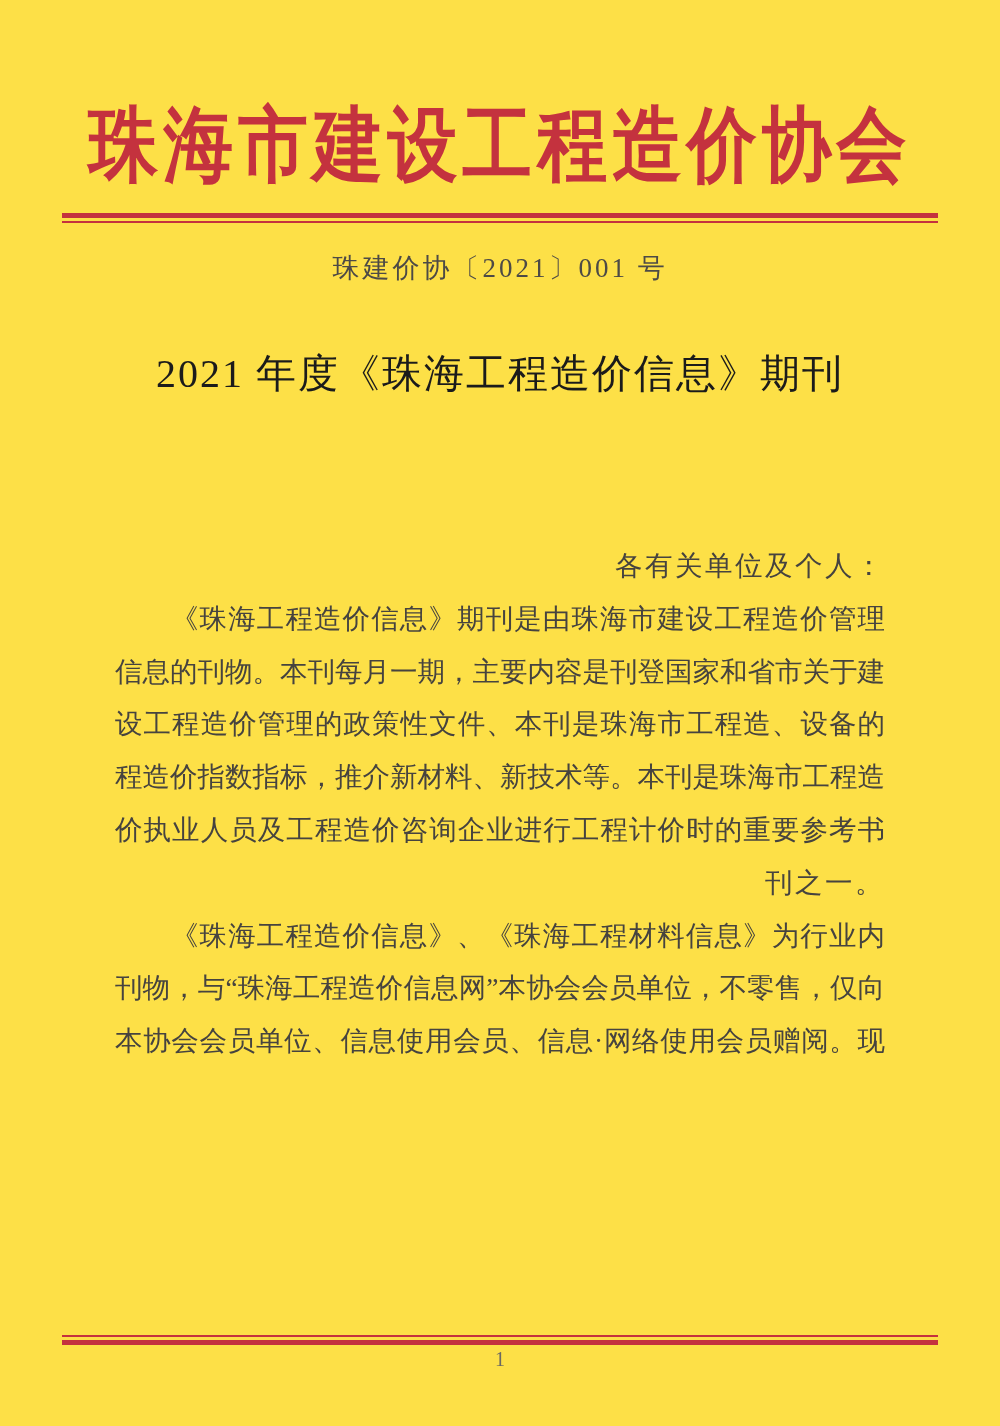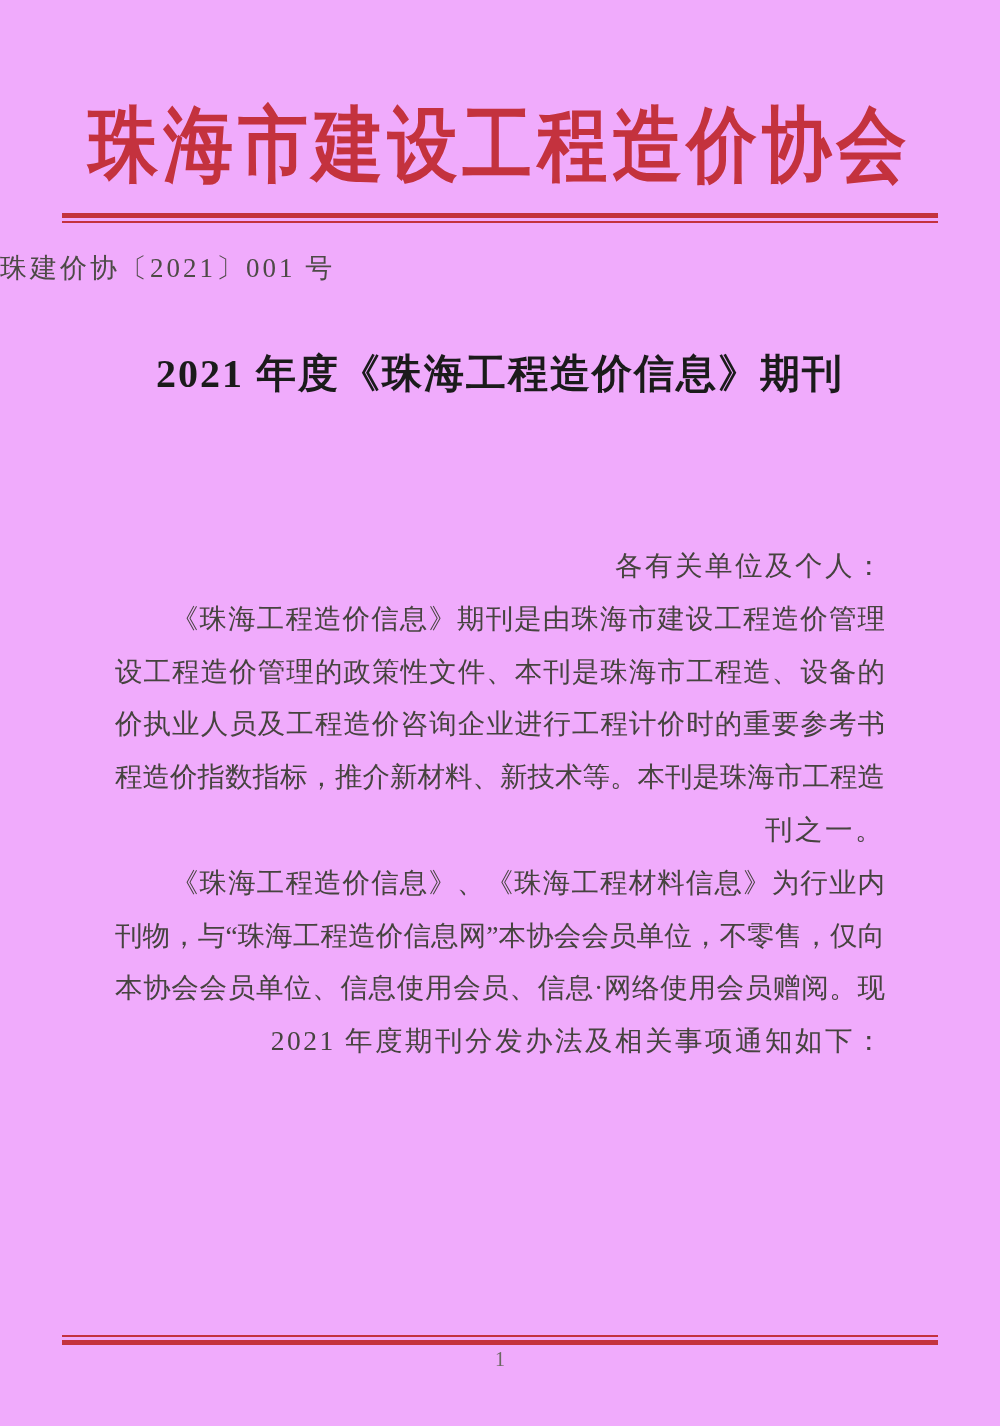--- a/index.html
+++ b/index.html
@@ -5,21 +5,21 @@
   html, body {
     margin: 0;
     padding: 0;
     background: #e8e8e8;
   }
   .page {
     position: relative;
     width: 1000px;
     height: 1426px;
     margin: 0 auto;
-    background: #f0abfc;
+    background: #fde047;
     font-family: "Liberation Serif", serif;
     overflow: hidden;
   }
   
   .org-title {
     position: absolute;
     top: 92px;
     left: 0;
     width: 100%;
     text-align: center;
@@ -41,34 +41,35 @@
   .rule .bar-thin  { height: 2px; background: #c4323e; }
   .rule .bar-gap   { height: 3px; }
   .header-rule { top: 213px; }
   .footer-rule { top: 1335px; }
   
   .doc-number {
     position: absolute;
     top: 250px;
     left: 0;
     width: 100%;
+    text-align: center;
     font-size: 27px;
     color: #4d4a46;
     letter-spacing: 3px;
   }
   
   .doc-title {
     position: absolute;
     top: 338px;
     left: 0;
     width: 100%;
     text-align: center;
     font-size: 40px;
     line-height: 72px;
-    font-weight: bold;
+    font-weight: normal;
     color: #1b1b1b;
     letter-spacing: 2px;
   }
   
   .body-block {
     position: absolute;
     top: 540px;
     left: 115px;
     width: 770px;
     font-size: 27.5px;
@@ -115,28 +116,28 @@
 
   <div class="doc-number">珠建价协〔2021〕001 号</div>
 
   <div class="doc-title">
     <div>2021 年度《珠海工程造价信息》期刊</div>
   </div>
 
   <div class="body-block">
     <div class="line plain">各有关单位及个人：</div>
     <div class="line fill start">《珠海工程造价信息》期刊是由珠海市建设工程造价管理站</div>
+    <div class="line fill">信息的刊物。本刊每月一期，主要内容是刊登国家和省市关于建</div>
     <div class="line fill">设工程造价管理的政策性文件、本刊是珠海市工程造、设备的</div>
+    <div class="line fill">程造价指数指标，推介新材料、新技术等。本刊是珠海市工程造</div>
     <div class="line fill">价执业人员及工程造价咨询企业进行工程计价时的重要参考书</div>
-    <div class="line fill">程造价指数指标，推介新材料、新技术等。本刊是珠海市工程造</div>
     <div class="line end">刊之一。</div>
     <div class="line fill start">《珠海工程造价信息》、《珠海工程材料信息》为行业内部</div>
     <div class="line fill">刊物，与“珠海工程造价信息网”本协会会员单位，不零售，仅向</div>
     <div class="line fill">本协会会员单位、信息使用会员、信息·网络使用会员赠阅。现将</div>
-    <div class="line end">2021 年度期刊分发办法及相关事项通知如下：</div>
   </div>
 
   <div class="rule footer-rule">
     <div class="bar-thin"></div>
     <div class="bar-gap"></div>
     <div class="bar-thick"></div>
   </div>
 
   <div class="page-number">1</div>
 

